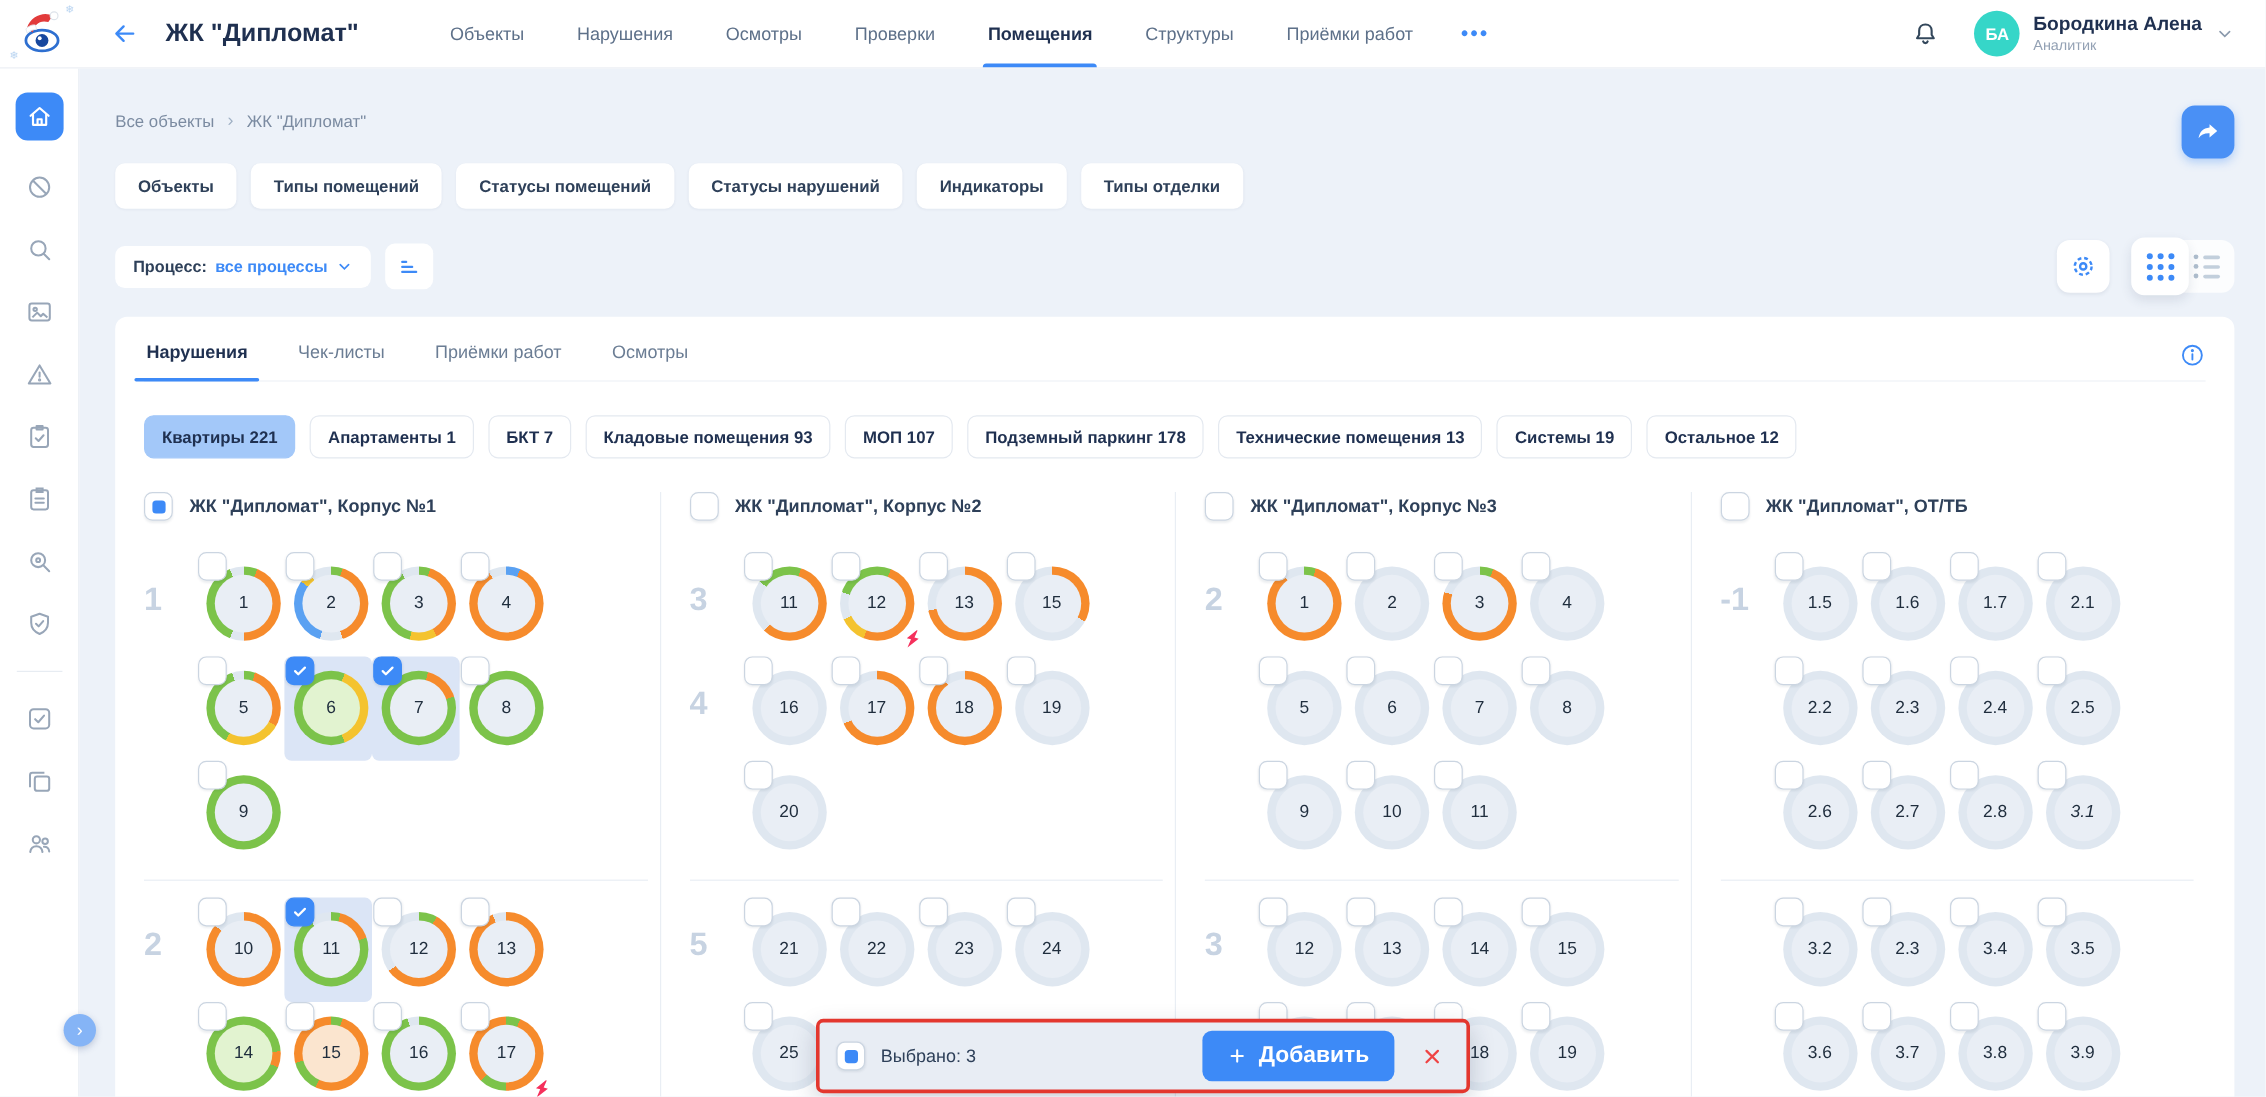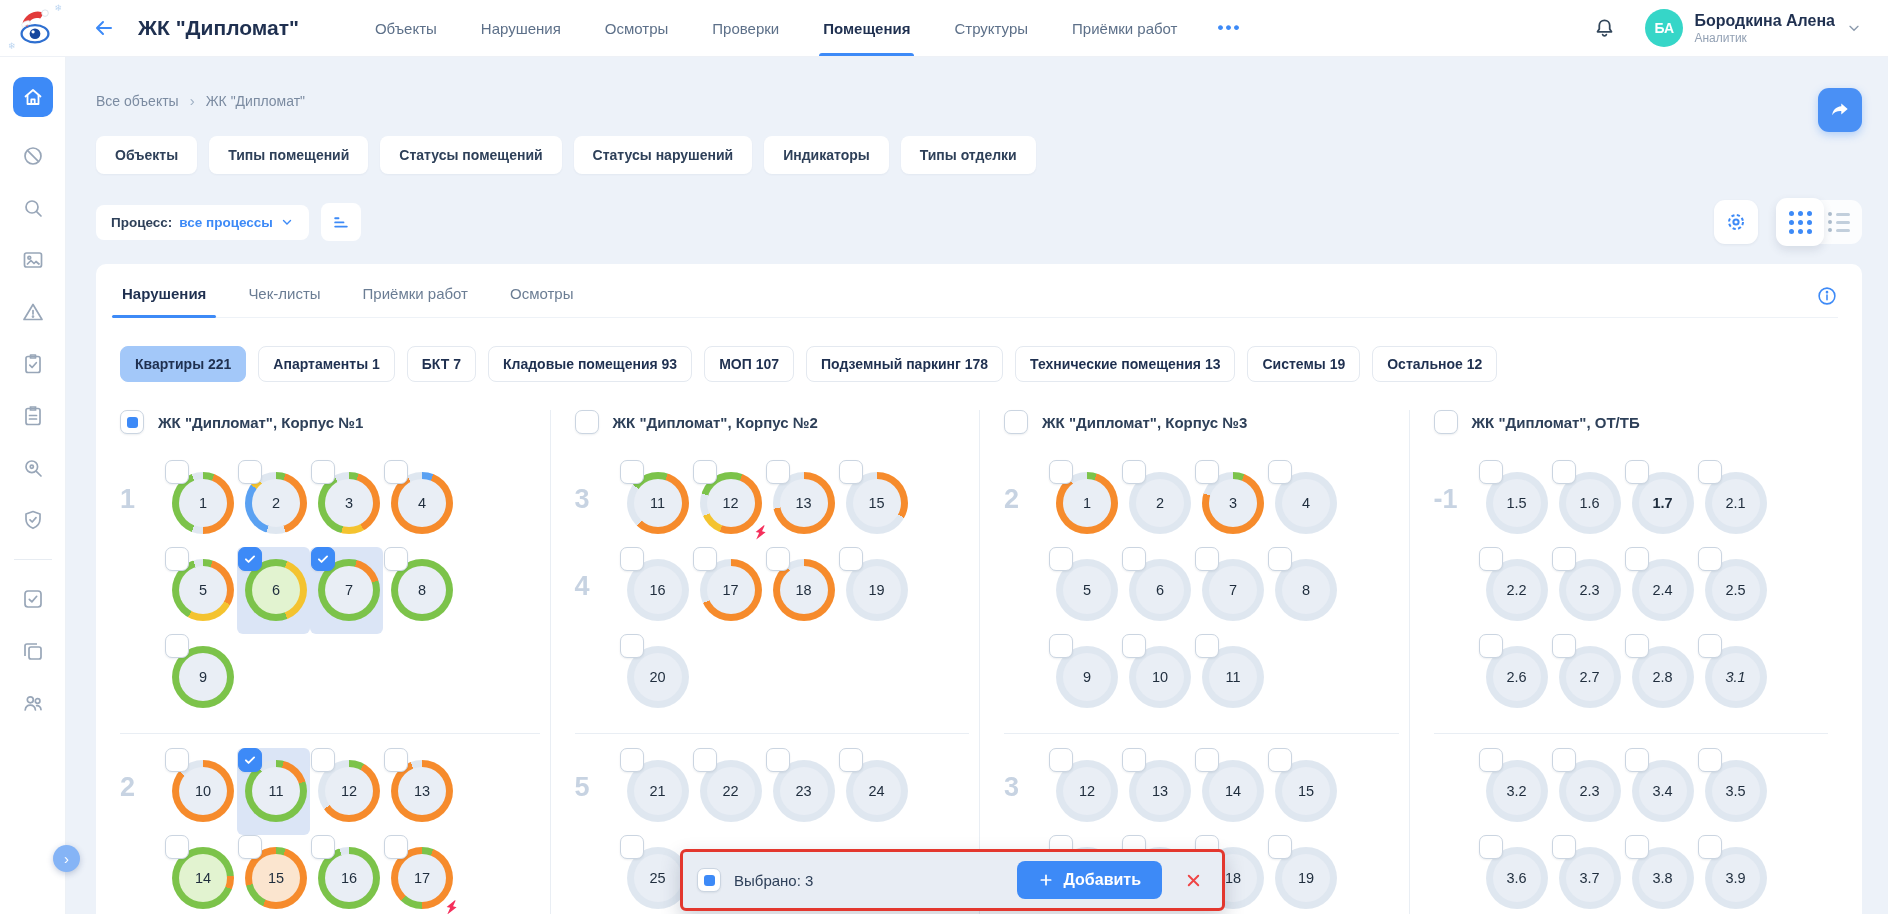--- a/index.html
+++ b/index.html
@@ -79,21 +79,21 @@
   .disc{position:absolute;left:7px;top:7px;width:48px;height:48px;border-radius:50%;display:flex;align-items:center;justify-content:center;font-size:14.5px;color:#1f2d3d;}
   .cb{width:24px;height:24px;border-radius:7px;background:#fff;border:1.5px solid #cbd5e1;display:inline-flex;align-items:center;justify-content:center;flex:none;box-shadow:0 1px 2px rgba(15,35,70,.08);cursor:pointer;}
   .cb.on{background:#3d8af7;border-color:#3d8af7;}
   .cb .sq{width:11px;height:11px;border-radius:3px;background:#3d8af7;display:block;}
   .cell .cb{position:absolute;left:1px;top:0;z-index:2;}
   .bolt{position:absolute;right:-3px;bottom:6px;z-index:2;transform:rotate(14deg);}
   .floor-divider{height:1px;background:#e9eef4;margin:12px 0 14px;}
   
   .selection-bar{position:absolute;left:614px;top:792px;width:545px;height:62px;border:3px solid #e3372e;border-radius:6px;background:#e8edf4;display:flex;align-items:center;padding:0 15px 0 14px;gap:13px;z-index:20;box-shadow:0 8px 20px rgba(30,50,80,.22);}
   .sel-label{font-size:15px;color:#2e4059;}
-  .add-btn{margin-left:auto;background:#3d8af7;border-radius:8px;color:#fff;font-size:16px;font-weight:bold;padding:10px 21px;display:flex;align-items:center;gap:10px;cursor:pointer;}
+  .add-btn{margin-left:auto;background:#3d8af7;border-radius:8px;color:#fff;font-size:19px;font-weight:bold;padding:10px 21px;display:flex;align-items:center;gap:10px;cursor:pointer;}
   .close-btn{margin-left:4px;cursor:pointer;display:flex;align-items:center;justify-content:center;width:28px;height:28px;}
 </style>
 </head>
 <body>
 
 <div class="header">
   <div class="logo">
     <svg viewBox="0 0 48 48" width="46" height="46">
       <ellipse cx="24" cy="30" rx="14" ry="9" fill="#fff" stroke="#2e6fd0" stroke-width="2.4"></ellipse>
       <circle cx="24" cy="30" r="5.6" fill="#17479e"></circle>
@@ -722,21 +722,21 @@
                 </div>
                 <span class="cb"></span>
               </div>
               <div class="cell">
                 <div class="ring" style="background: conic-gradient(rgb(223, 231, 240) 0%, rgb(223, 231, 240) 100%);">
                   <div class="disc" style="background: rgb(233, 238, 245);">1.6</div>
                 </div>
                 <span class="cb"></span>
               </div>
               <div class="cell">
-                <div class="ring" style="background: conic-gradient(rgb(223, 231, 240) 0%, rgb(223, 231, 240) 100%); font-weight: bold;">
+                <div class="ring" style="background: conic-gradient(rgb(223, 231, 240) 0%, rgb(223, 231, 240) 100%);">
                   <div class="disc" style="background: rgb(233, 238, 245);">1.7</div>
                 </div>
                 <span class="cb"></span>
               </div>
               <div class="cell">
                 <div class="ring" style="background: conic-gradient(rgb(223, 231, 240) 0%, rgb(223, 231, 240) 100%);">
                   <div class="disc" style="background: rgb(233, 238, 245);">2.1</div>
                 </div>
                 <span class="cb"></span>
               </div>

